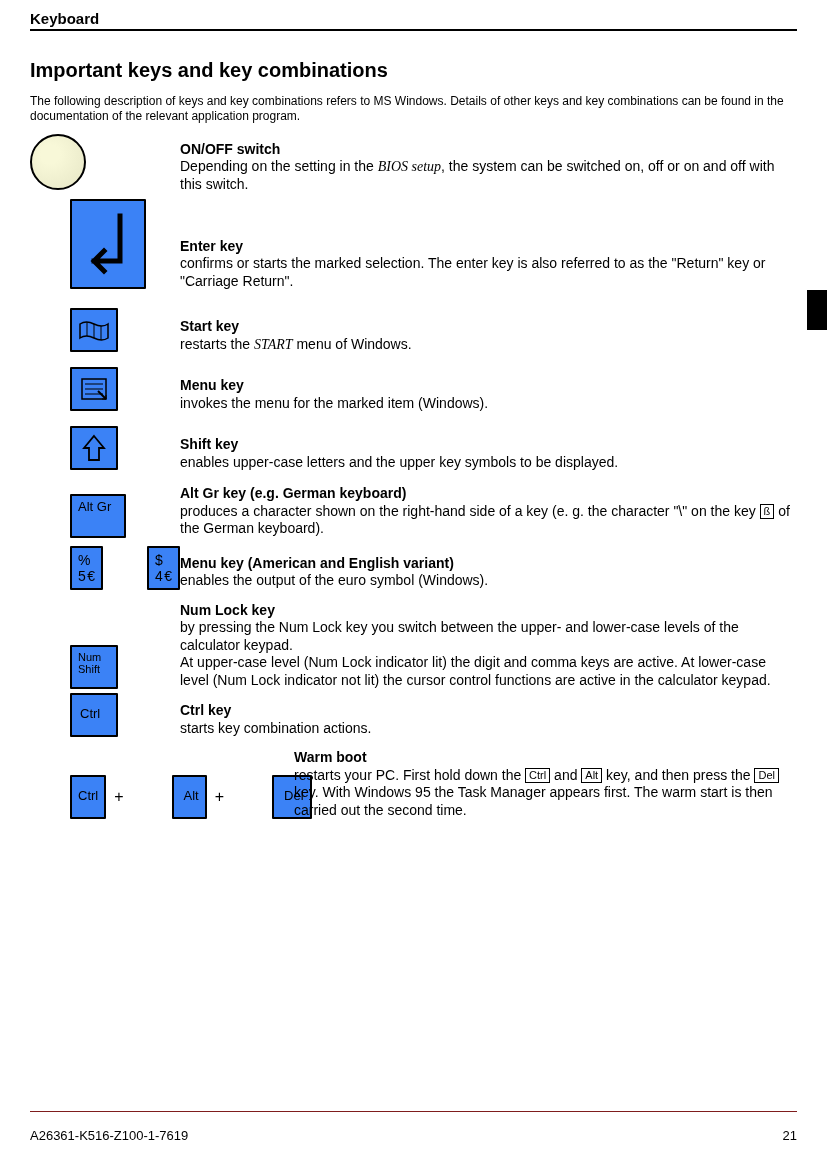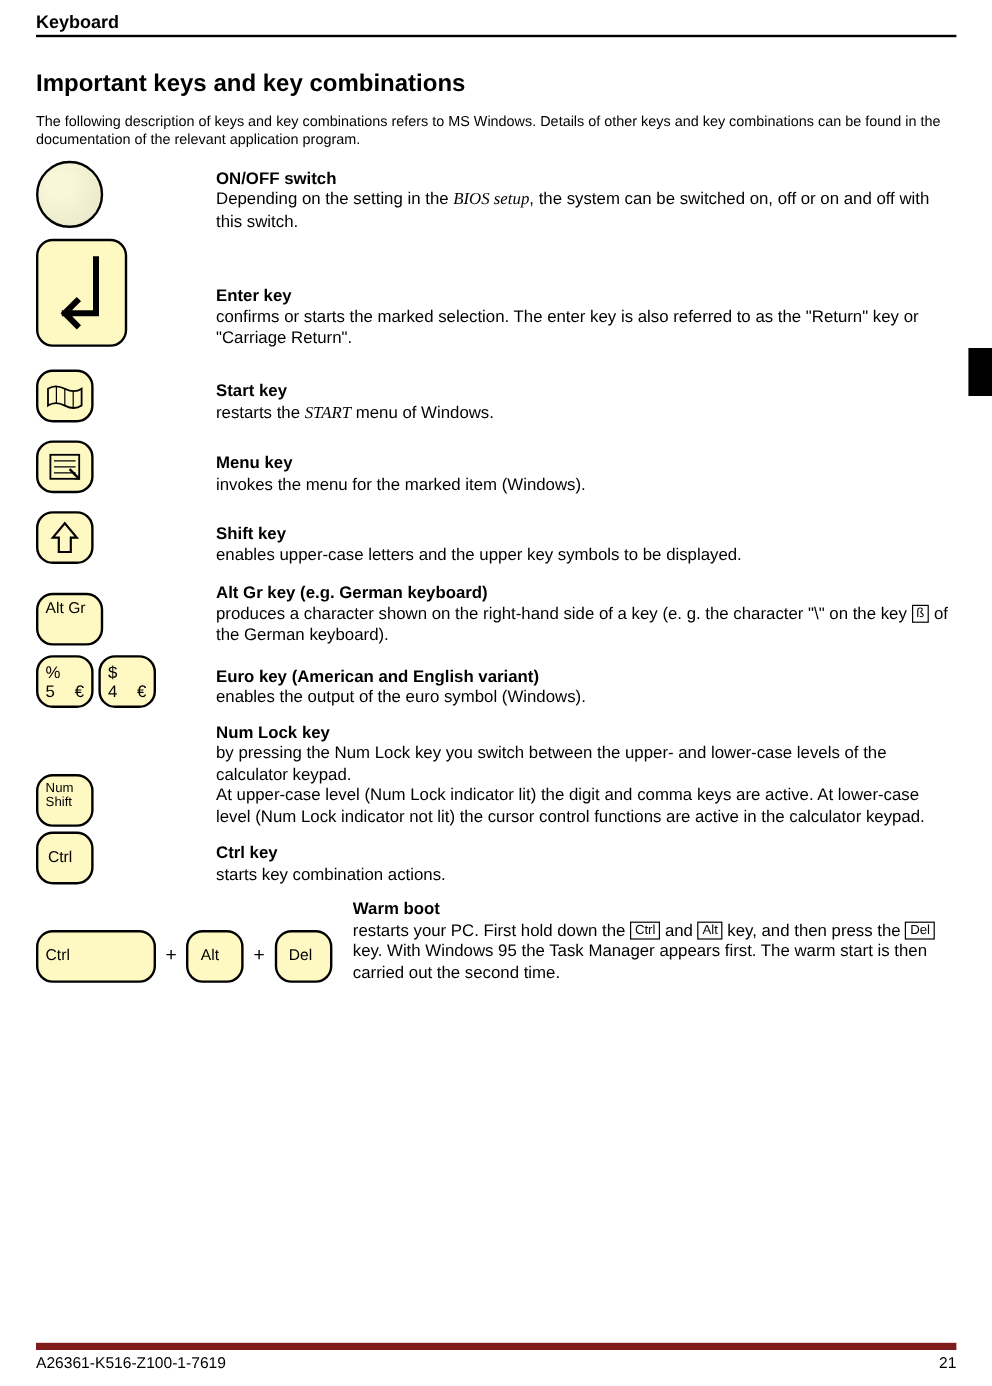--- a/index.html
+++ b/index.html
@@ -47,24 +47,25 @@
     flex-shrink: 0;
   }
   .text-col {
     flex: 1;
     line-height: 1.25;
   }
   .text-col b { font-weight: bold; display: block; }
   .key {
     display: inline-block;
     border: 2px solid #000;
-    border-radius: 14px;
+    border-radius: 1px;
     box-sizing: border-box;
     text-align: center;
-    background: #fef9c3;
+    background: #3b82f6;
+    margin-left: 40px;
   }
   .key-big { width: 76px; height: 90px; }
   .key-med { width: 48px; height: 44px; }
   .key-wide { width: 100px; height: 44px; }
   .key-small-label {
     font-size: 13px;
     text-align: left;
     padding: 4px 6px;
     line-height: 1.1;
   }
@@ -77,22 +78,22 @@
   }
   .combo { display: flex; align-items: center; gap: 8px; }
   .plus { font-size: 16px; }
   .footer {
     position: absolute;
     bottom: 12px;
     left: 30px;
     right: 30px;
     display: flex;
     justify-content: space-between;
-    border-top: 6px solid #7f1d1d;
-    padding-top: 3px;
+    border-top: 1px solid #7f1d1d;
+    padding-top: 16px;
     font-size: 13px;
   }
   .side-mark {
     position: absolute;
     right: 0px;
     top: 290px;
     width: 20px;
     height: 40px;
     background: #000;
   }
@@ -219,21 +220,21 @@
         <span style="position:absolute;bottom:4px;left:6px;font-size:14px">5</span>
         <span style="position:absolute;bottom:4px;right:6px;font-size:14px">€</span>
       </span>
       <span class="key key-med" style="position:relative">
         <span style="position:absolute;top:4px;left:6px;font-size:14px">$</span>
         <span style="position:absolute;bottom:4px;left:6px;font-size:14px">4</span>
         <span style="position:absolute;bottom:4px;right:6px;font-size:14px">€</span>
       </span>
     </div>
     <div class="text-col">
-      <b>Euro key (American and English variant)</b>
+      <b>Menu key (American and English variant)</b>
       <span>enables the output of the euro symbol (Windows).</span>
     </div>
   </div>
 
   <div class="row" style="margin-top:12px">
     <div class="icon-col">
       <span class="key key-med key-small-label" style="font-size:11px">
         <span>Num</span><br>
         <span>Shift</span>
       </span>

